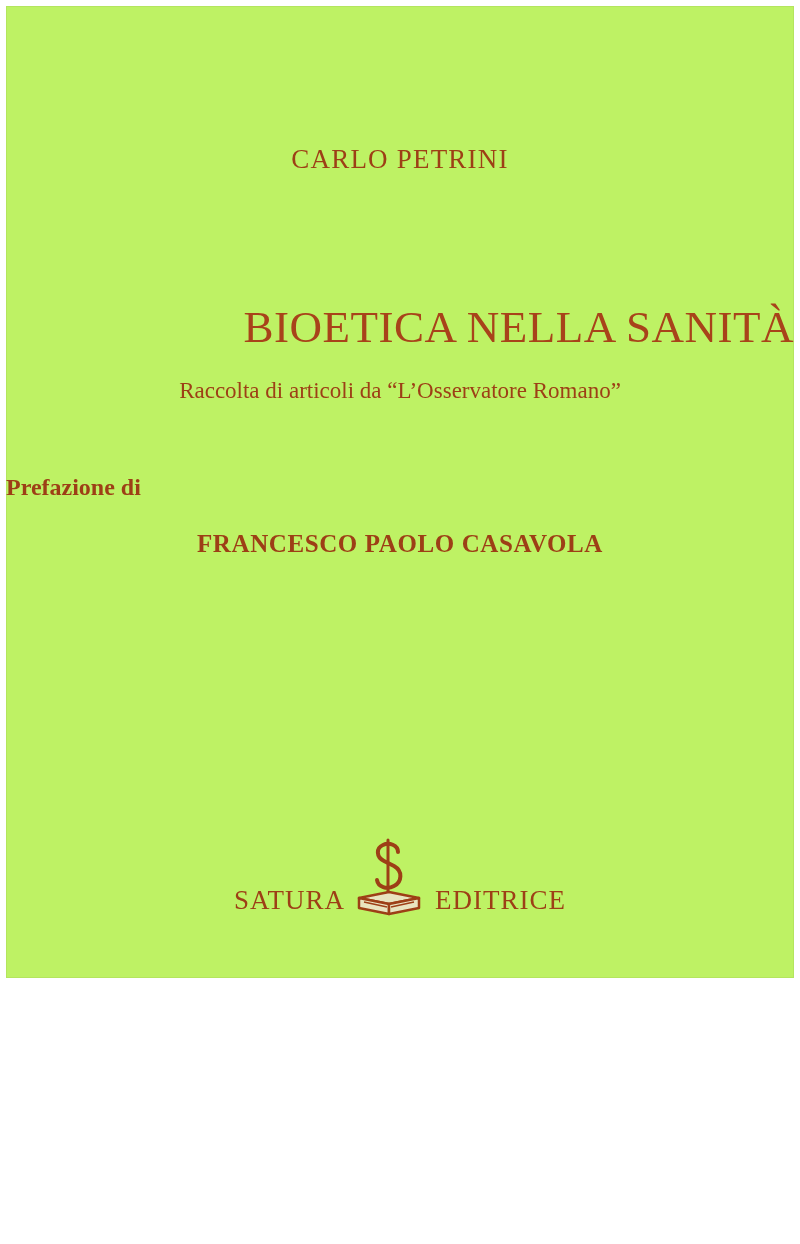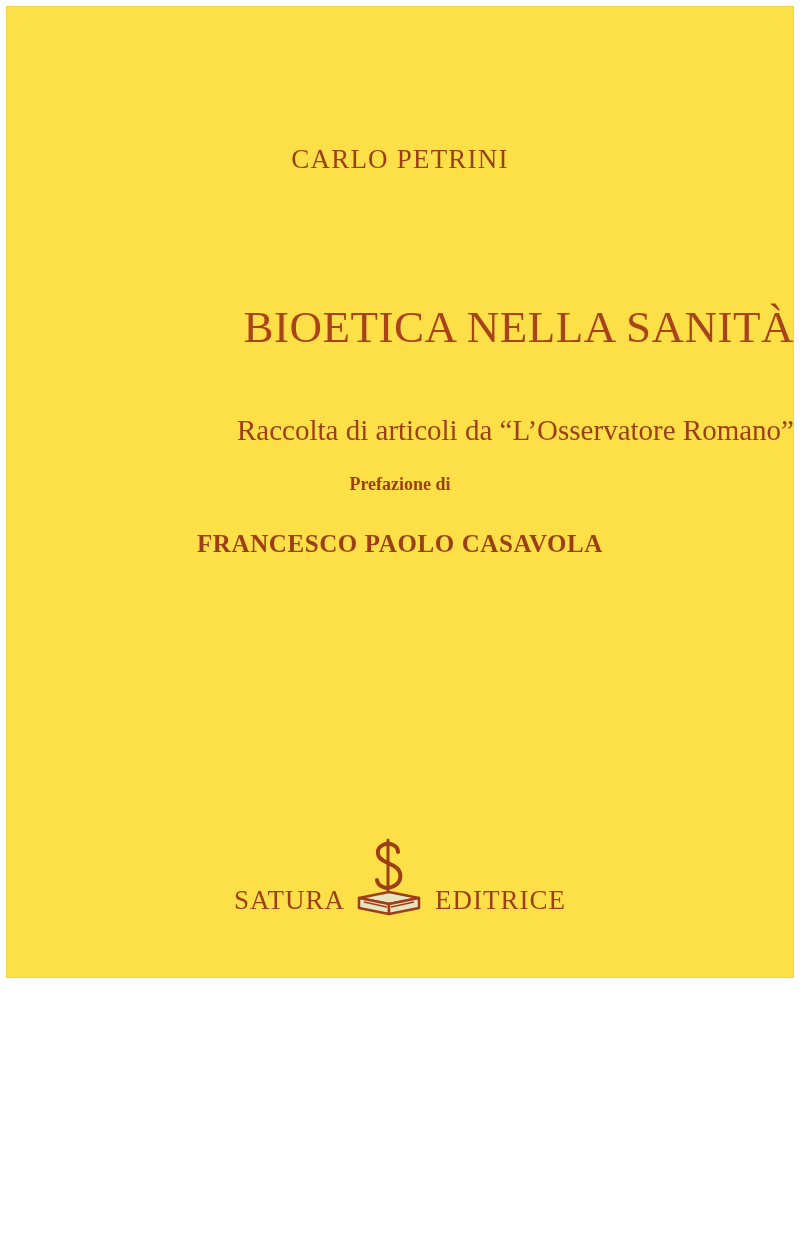--- a/index.html
+++ b/index.html
@@ -10,21 +10,21 @@
   body {
     width: 800px;
     height: 1244px;
     font-family: "Liberation Serif", serif;
   }
   .cover {
     position: relative;
     width: 800px;
     height: 984px;
     box-sizing: border-box;
-    background: #fde047;
+    background: #bef264;
     border: 6px solid #ffffff;
     overflow: hidden;
   }
   .cover::after {
     content: "";
     position: absolute;
     inset: 0;
     pointer-events: none;
     box-shadow: inset 0 0 0 1px rgba(0,0,0,0.05);
   }
@@ -50,36 +50,34 @@
     font-family: "Liberation Serif", serif;
     font-size: 45px;
     font-weight: 400;
     letter-spacing: 0.5px;
   }
   .subtitle {
     position: absolute;
     top: 372px;
     left: 0;
     right: 0;
-    text-align: right;
+    text-align: center;
     color: #9d3f16;
     font-family: "Liberation Serif", serif;
-    font-size: 29px;
+    font-size: 23px;
     font-weight: 400;
-    margin-top: 36px;
   }
   .preface-label {
     position: absolute;
     top: 468px;
     left: 0;
     right: 0;
-    text-align: center;
     color: #9d3f16;
     font-family: "Liberation Serif", serif;
-    font-size: 18px;
+    font-size: 24px;
     font-weight: 700;
   }
   .preface-name {
     position: absolute;
     top: 524px;
     left: 0;
     right: 0;
     text-align: center;
     color: #9d3f16;
     font-family: "Liberation Serif", serif;

